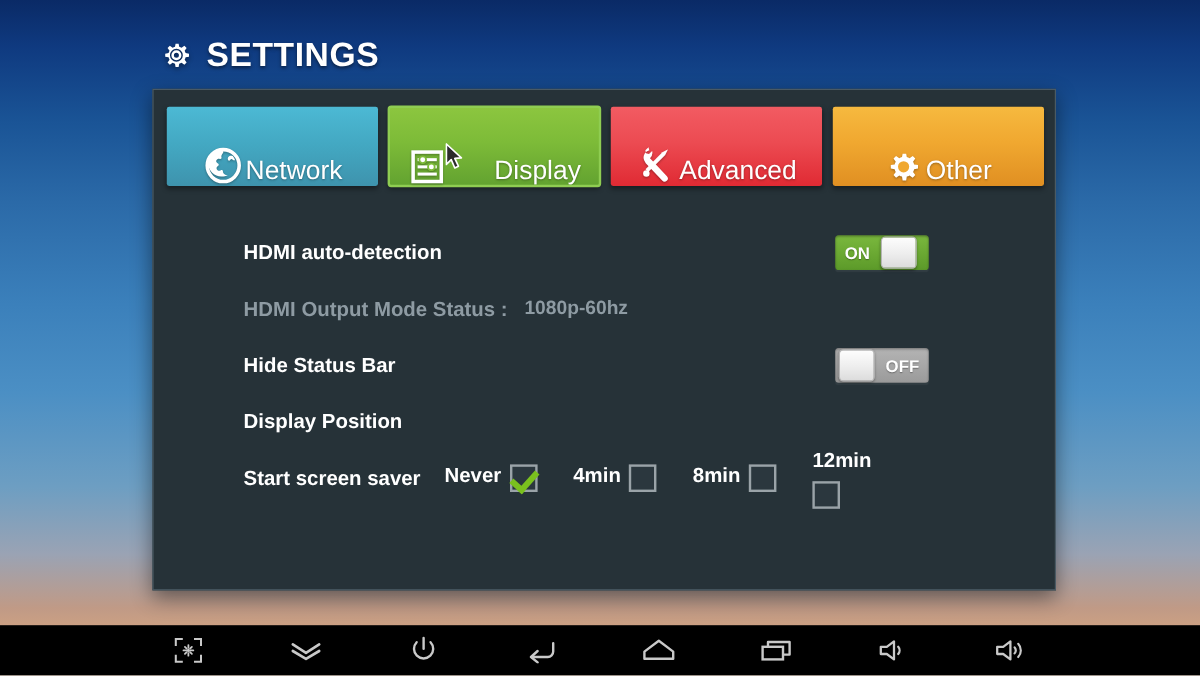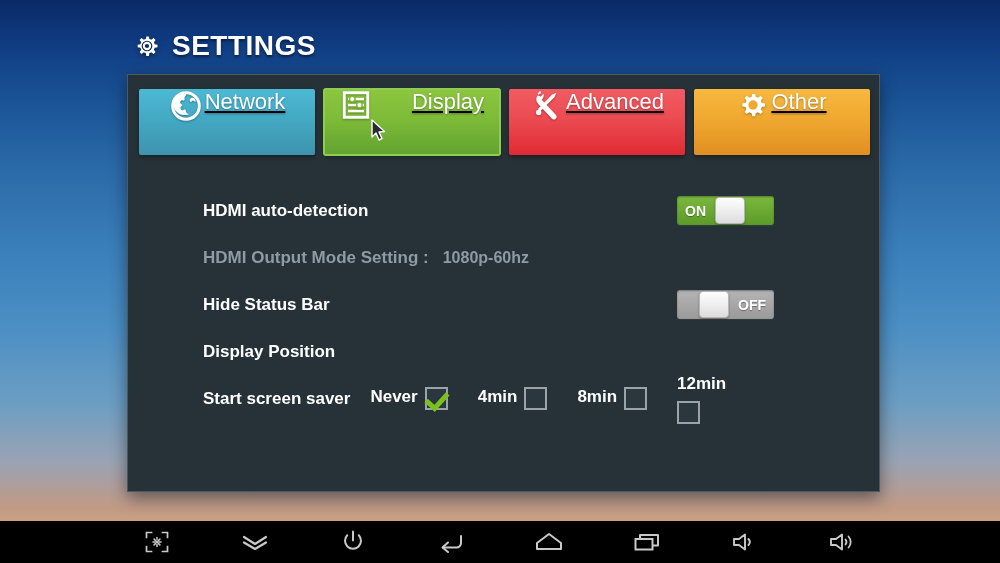--- a/index.html
+++ b/index.html
@@ -73,27 +73,26 @@
     top: 14px;
     width: 731px;
     height: 66px;
     display: flex;
     gap: 9px;
   }
   .tab {
     flex: 1;
     position: relative;
     display: flex;
-    align-items: flex-start;
+    align-items: flex-end;
     justify-content: center;
     gap: 2px;
     border-radius: 2px;
     box-shadow: 0 2px 4px rgba(0,0,0,0.4);
     cursor: pointer;
-    text-decoration: underline;
   }
   .tab .tab-icon {
     display: flex;
     align-items: center;
     justify-content: center;
     flex: 0 0 auto;
     filter: drop-shadow(0 1px 1px rgba(0,0,0,0.3));
   }
   .tab .tab-label {
     color: #ffffff;
@@ -146,21 +145,21 @@
     font-size: 16px;
     font-weight: bold;
     margin-left: 14px;
     white-space: nowrap;
   }
 
   
   .toggle {
     position: absolute;
     right: 85px;
-    width: 97px;
+    width: 78px;
     height: 29px;
     border-radius: 3px;
     display: flex;
     align-items: center;
     box-sizing: border-box;
     cursor: pointer;
     box-shadow: inset 0 1px 2px rgba(0,0,0,0.35), 0 1px 1px rgba(255,255,255,0.06);
   }
   .toggle.on {
     background: linear-gradient(to bottom, #7ab83e 0%, #6aa832 55%, #5c9a2a 100%);
@@ -332,21 +331,21 @@
 
       <div class="row">
         <span class="row-label">HDMI auto-detection</span>
         <span class="toggle on">
           <span class="toggle-text">ON</span>
           <span class="toggle-knob"></span>
         </span>
       </div>
 
       <div class="row">
-        <span class="row-label dim">HDMI Output Mode Setting :</span>
+        <span class="row-label dim">HDMI Output Mode Status :</span>
         <span class="row-value-dim">1080p-60hz</span>
       </div>
 
       <div class="row">
         <span class="row-label">Hide Status Bar</span>
         <span class="toggle off">
           <span class="toggle-text">OFF</span>
           <span class="toggle-knob"></span>
         </span>
       </div>

